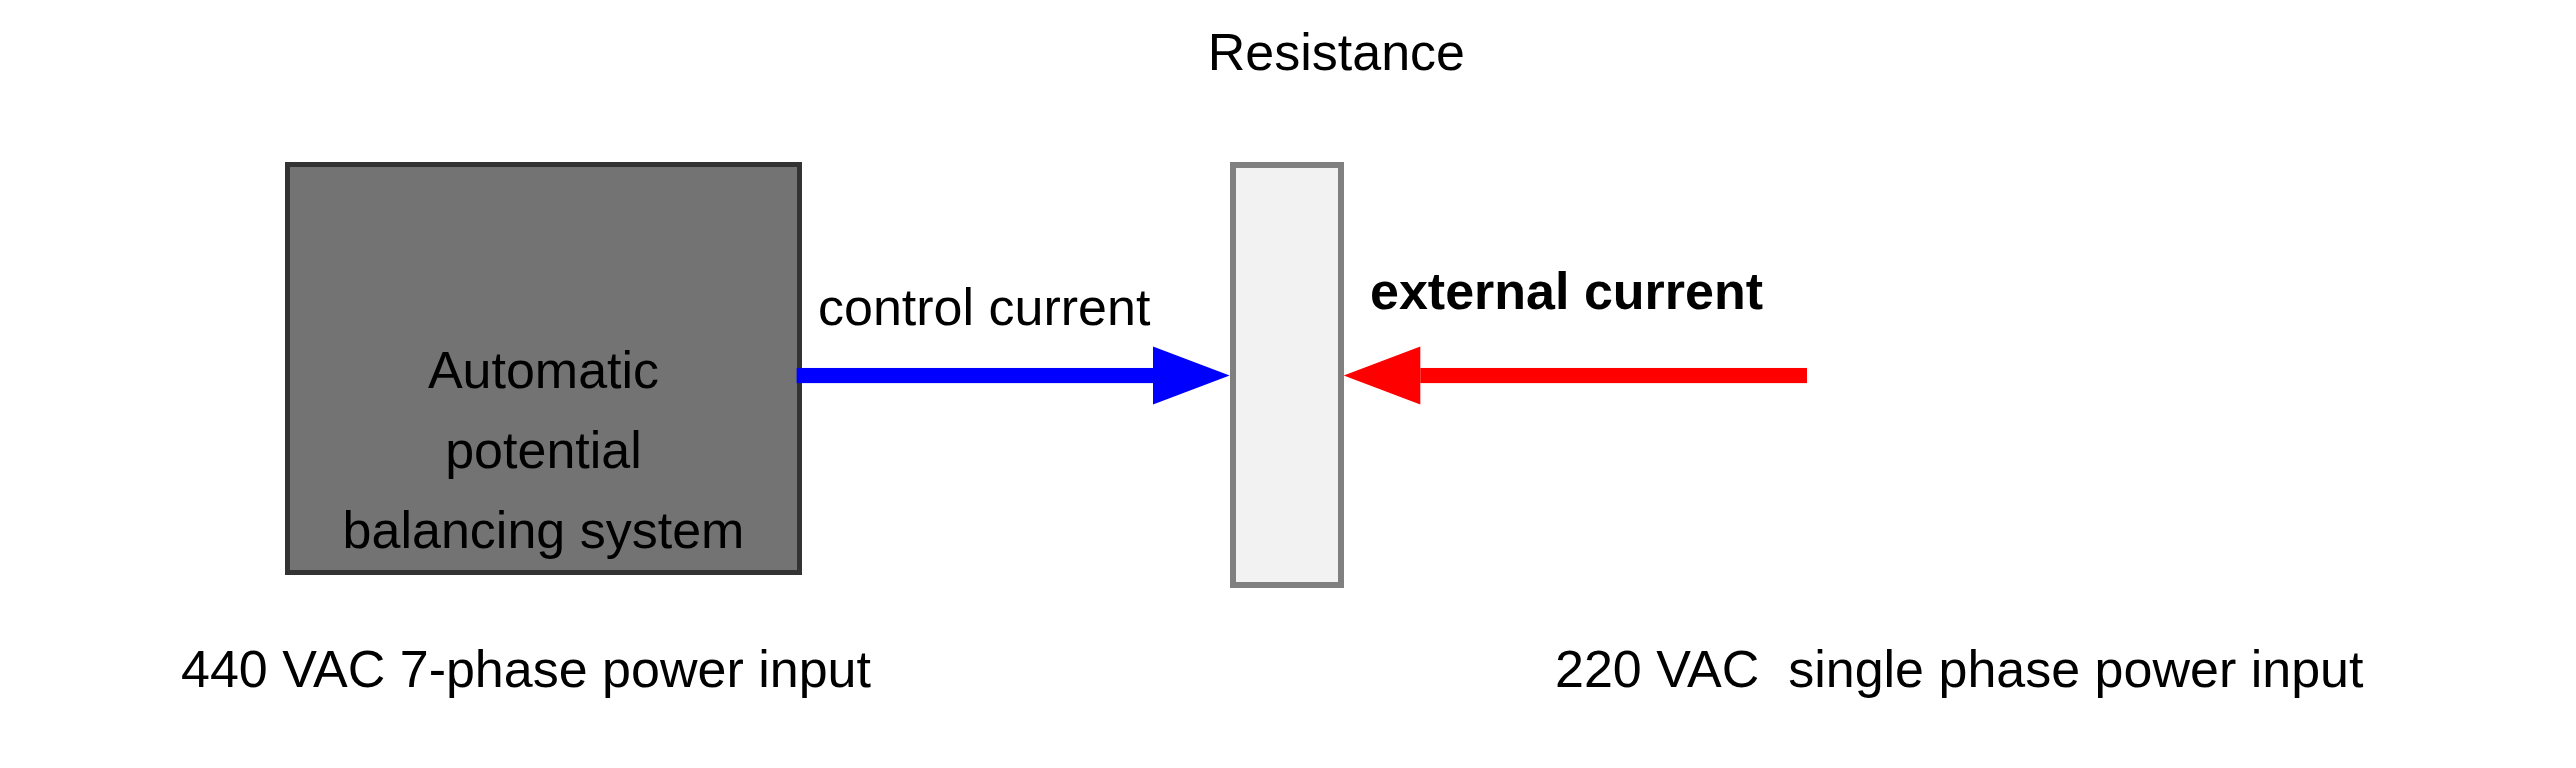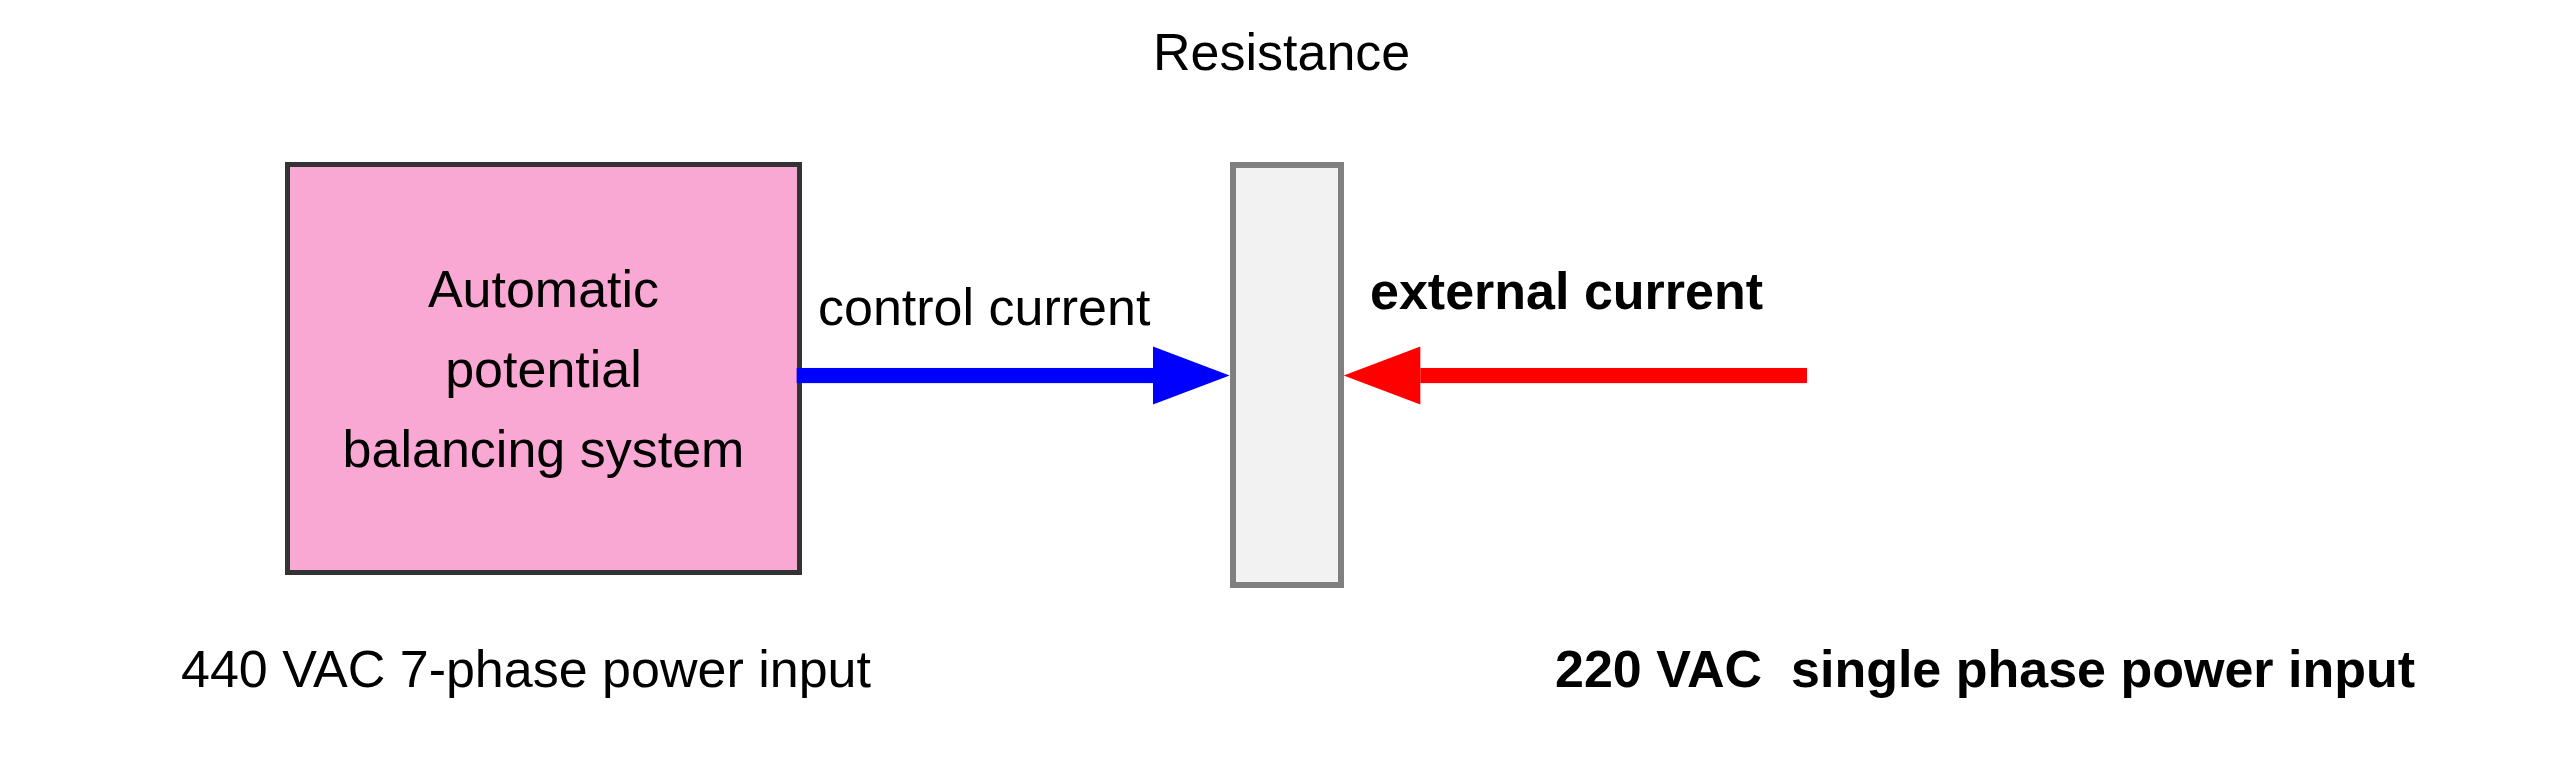--- a/index.html
+++ b/index.html
@@ -15,24 +15,24 @@
     width: 2576px;
     height: 768px;
     background: #ffffff;
     overflow: hidden;
   }
 
   
   .sys-box {
     position: absolute;
     box-sizing: border-box;
-    background: #f9a8d4;
+    background: #737373;
     border: 5.3px solid #333333;
     display: flex;
-    align-items: center;
+    align-items: flex-end;
     justify-content: center;
   }
   .sys-box-text {
     text-align: center;
     color: #000000;
     font-size: 52px;
     line-height: 80px;
     white-space: pre-line;
     letter-spacing: 0px;
   }
@@ -59,21 +59,21 @@
     height: 426px;
     box-sizing: border-box;
     background: #f2f2f2;
     border: 6.2px solid #808080;
   }
   #resistance-label {
     position: absolute;
     left: 1153px;
     top: 21.4px;
     width: 312px;
-    text-align: left;
+    text-align: right;
     font-size: 52px;
     line-height: 62px;
     color: #000000;
   }
 
   
   .arrow-label {
     position: absolute;
     font-size: 52px;
     line-height: 59px;
@@ -95,21 +95,21 @@
 
   
   .caption {
     position: absolute;
     font-size: 52px;
     line-height: 62px;
     color: #000000;
     white-space: pre;
   }
   #caption-left  { left: 181px;  top: 638px; }
-  #caption-right { left: 1555px; top: 638px; font-weight: bold; }
+  #caption-right { left: 1555px; top: 638px; }
 </style>
 </head>
 <body>
 
 <div id="stage">
 
   <div id="resistance-label">Resistance</div>
 
   <div class="sys-box" id="box-left">
     <div class="sys-box-text">Automatic

